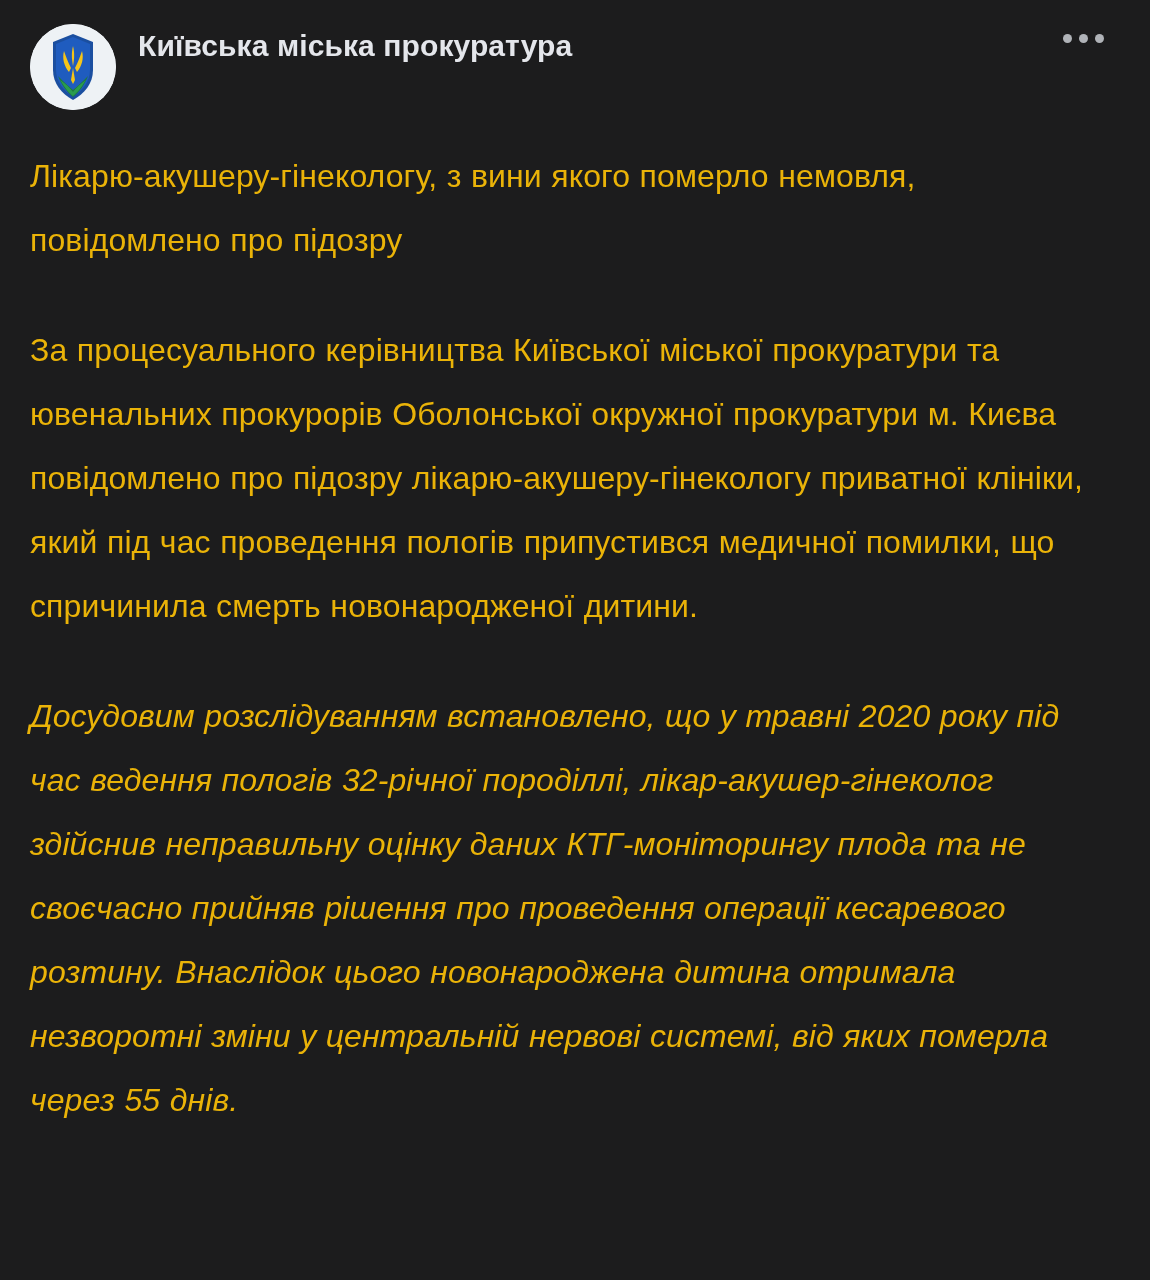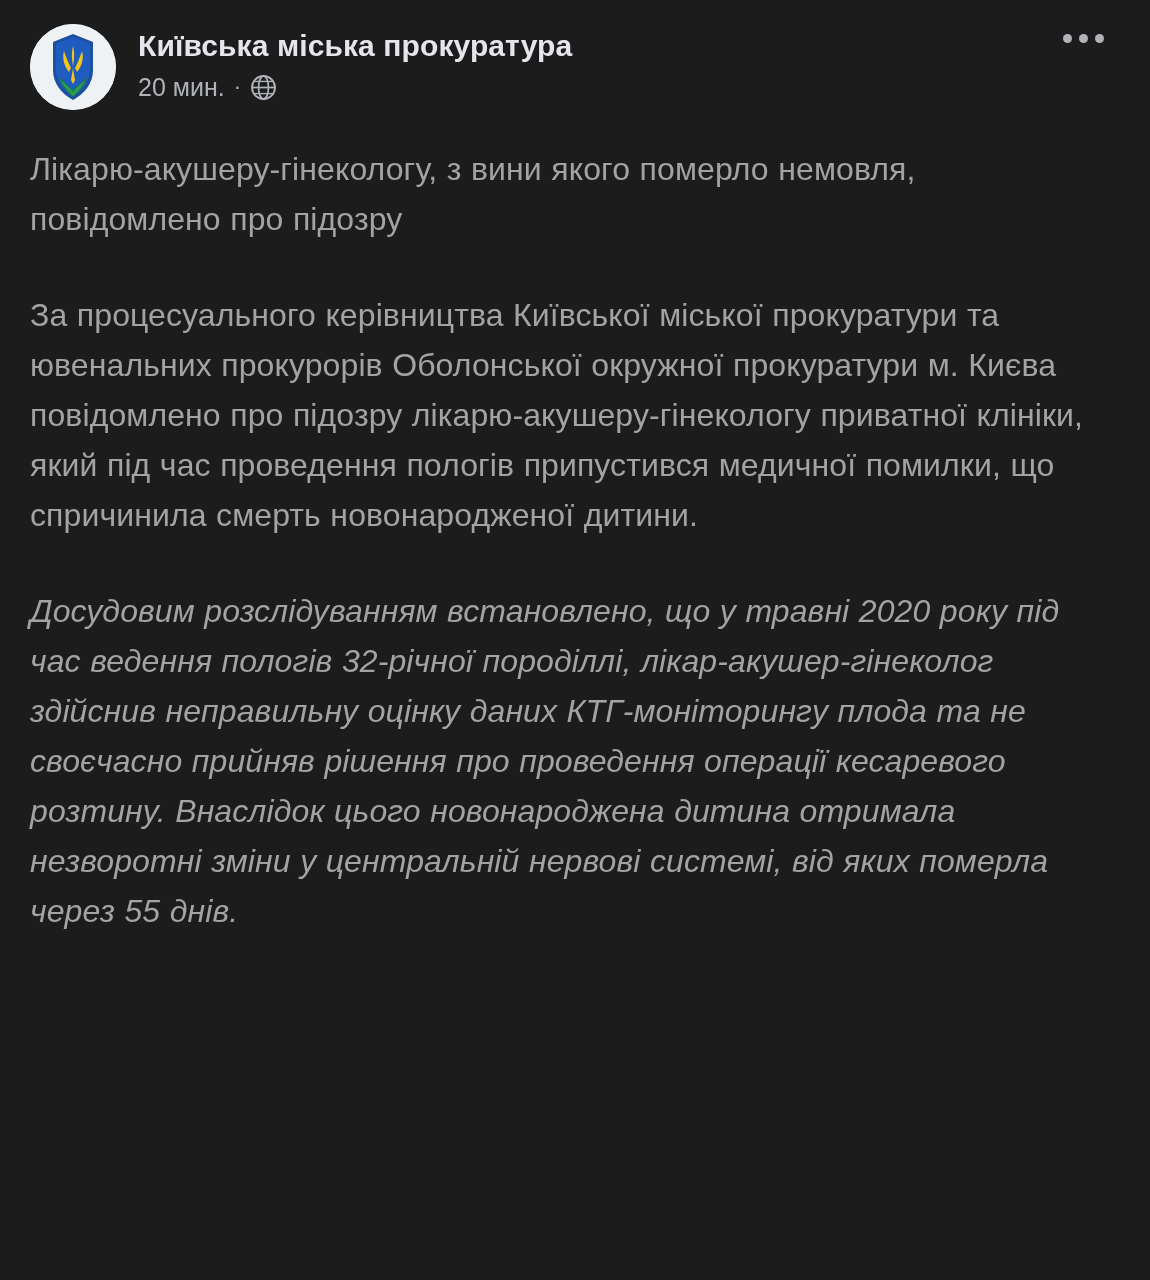--- a/index.html
+++ b/index.html
@@ -83,22 +83,22 @@
     width: 9px;
     height: 9px;
     border-radius: 50%;
     background: #b0b3b8;
     display: block;
   }
   
   .post-body {
     margin-top: 30px;
     font-size: 32px;
-    line-height: 50px;
-    color: #a3a3a3;
+    line-height: 64px;
+    color: #eab308;
     letter-spacing: 0.1px;
     word-spacing: 0.5px;
   }
   .post-body p {
     margin: 0 0 46px 0;
     white-space: pre-wrap;
   }
   .post-body p:last-child {
     margin-bottom: 0;
     padding-bottom: 40px;
@@ -123,33 +123,20 @@
           <path d="M52 27 C54 34 52 42 47 48 L45 44 C48 38 50 33 52 27 Z" fill="#f5c518"></path>
           <path d="M43 44 L45 56 L43 60 L41 56 Z" fill="#f5c518"></path>
           <path d="M28 52 C34 58 38 62 43 66 C48 62 52 58 58 52 C54 62 49 68 43 73 C37 68 32 62 28 52 Z" fill="#1d7a3c"></path>
           <path d="M30 56 C36 60 40 64 43 68 C46 64 50 60 56 56 C51 64 47 69 43 72 C39 69 35 64 30 56 Z" fill="#2a9c4f"></path>
         </g>
       </svg>
     </div>
 
     <div class="header-text">
       <div class="page-name">Київська міська прокуратура</div>
-      <div class="meta-row">
-        <span>20 мин.</span>
-        <span class="meta-sep">·</span>
-        <span class="globe-icon">
-          <svg width="27" height="27" viewBox="0 0 24 24" aria-hidden="true">
-            <circle cx="12" cy="12" r="10.2" fill="none" stroke="#b0b3b8" stroke-width="1.7"></circle>
-            <ellipse cx="12" cy="12" rx="4.4" ry="10.2" fill="none" stroke="#b0b3b8" stroke-width="1.5"></ellipse>
-            <line x1="1.9" y1="12" x2="22.1" y2="12" stroke="#b0b3b8" stroke-width="1.5"></line>
-            <line x1="3.3" y1="6.6" x2="20.7" y2="6.6" stroke="#b0b3b8" stroke-width="1.2"></line>
-            <line x1="3.3" y1="17.4" x2="20.7" y2="17.4" stroke="#b0b3b8" stroke-width="1.2"></line>
-          </svg>
-        </span>
-      </div>
     </div>
 
     <div class="menu-dots">
       <span></span>
       <span></span>
       <span></span>
     </div>
 
   </div>
 

